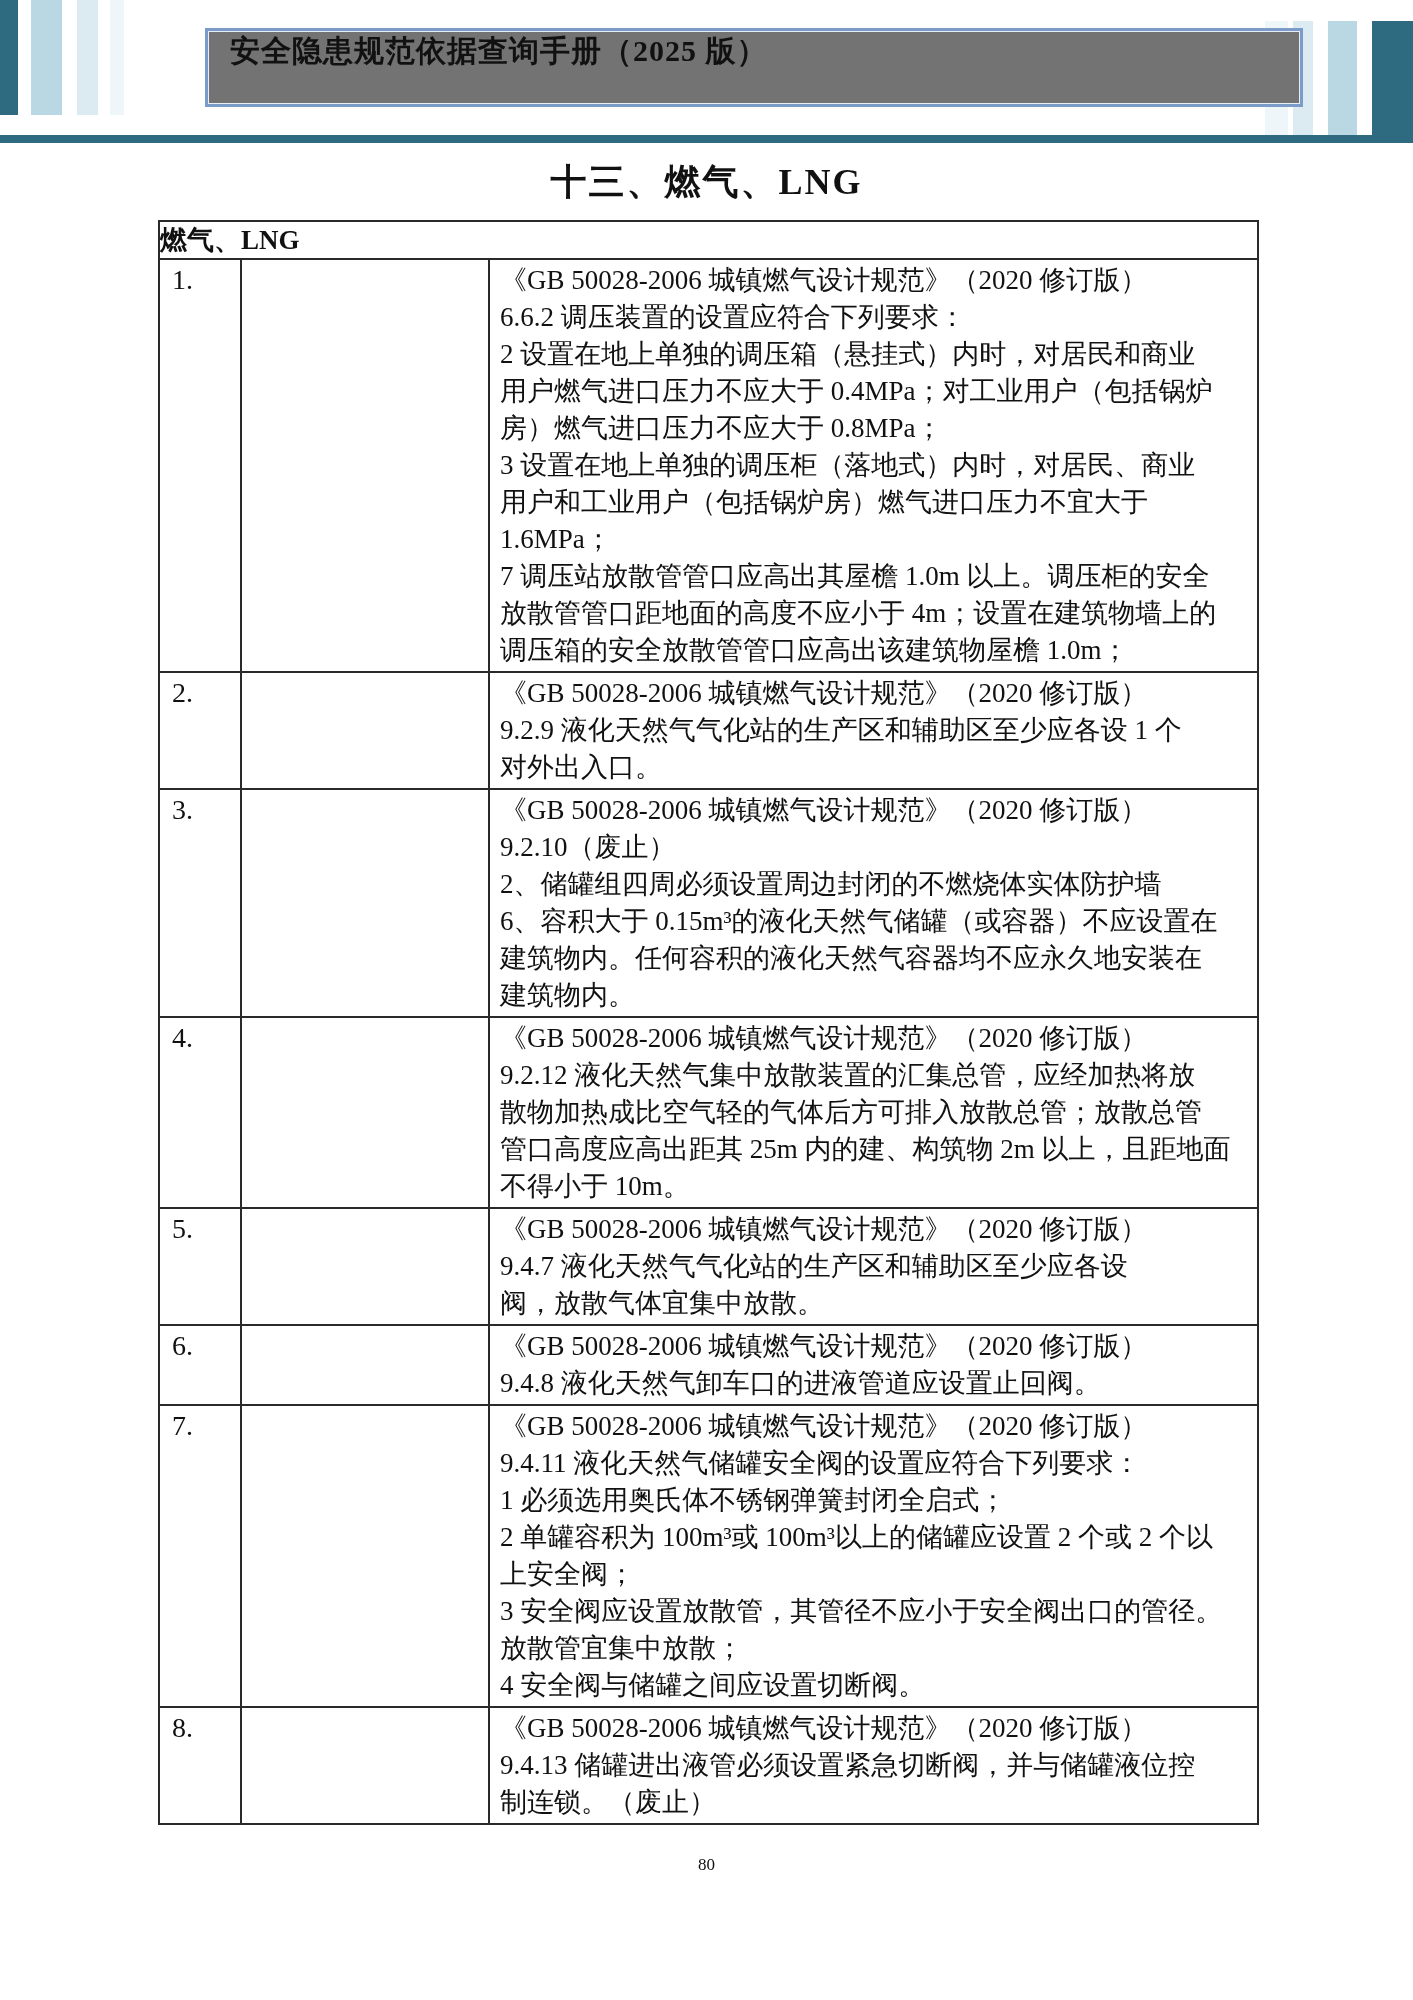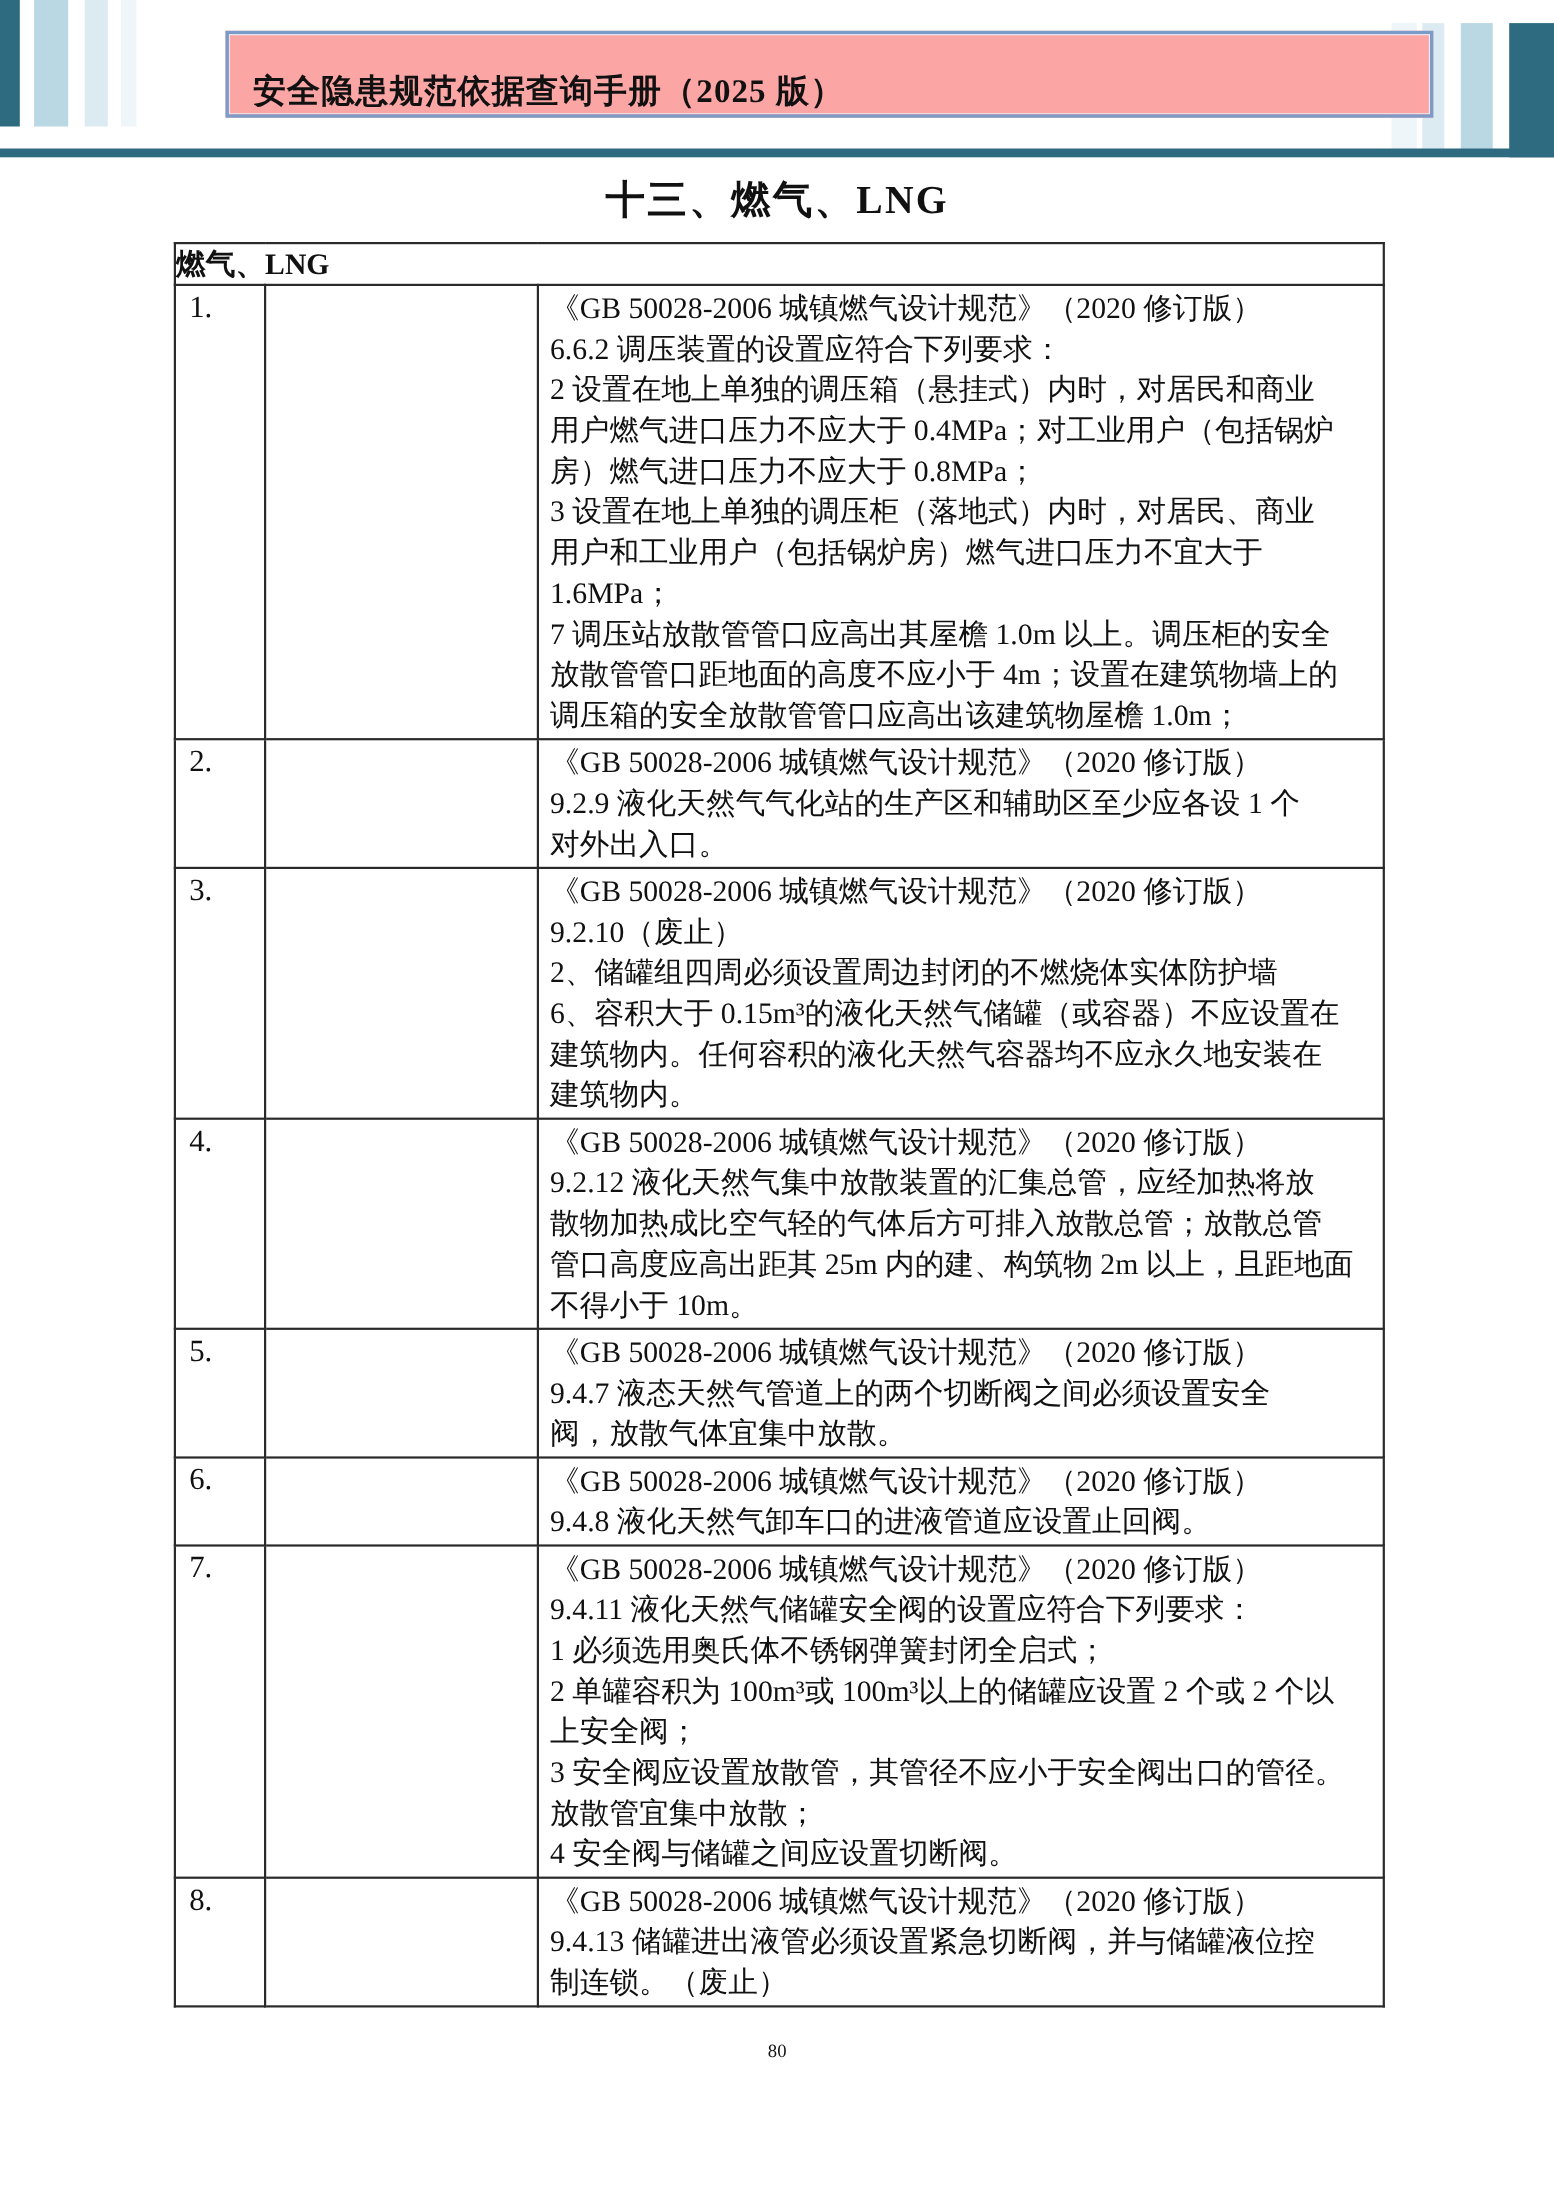--- a/index.html
+++ b/index.html
@@ -18,22 +18,22 @@
   .bar-l3{left:77px;width:21px;height:115px;background:#dcebf2;}
   .bar-l4{left:110px;width:14px;height:115px;background:#eef6fa;}
   .bar-r1{left:1265px;top:21px;width:23px;height:117px;background:#eef6fa;}
   .bar-r2{left:1293px;top:21px;width:20px;height:117px;background:#dcebf2;}
   .bar-r3{left:1328px;top:21px;width:29px;height:117px;background:#b9d8e4;}
   .bar-r4{left:1372px;top:21px;width:41px;height:122px;background:#2f6b80;}
   .teal-rule{position:absolute;left:0;top:135px;width:1413px;height:8px;background:#2f6b80;}
   
   .title-box{
     position:absolute;left:205px;top:28px;width:1092px;height:73px;
-    border:3px solid #7b9cc9;background:#fca5a5;
-    display:flex;align-items:flex-end;
+    border:3px solid #7b9cc9;background:#737373;
+    display:flex;align-items:flex-start;
     box-shadow:inset 0 0 0 1px #e8eef7;
   }
   .title-box .manual-title{
     padding-left:22px;font-size:30px;font-weight:bold;letter-spacing:1px;
   }
   
   .section-title{
     position:absolute;left:0;top:158px;width:1413px;margin:0;
     text-align:center;font-size:36px;font-weight:bold;letter-spacing:2px;font-family:Liberation Serif, serif;
   }
@@ -145,21 +145,21 @@
             <div class="tline">散物加热成比空气轻的气体后方可排入放散总管；放散总管</div>
             <div class="tline">管口高度应高出距其 25m 内的建、构筑物 2m 以上，且距地面</div>
             <div class="tline">不得小于 10m。</div>
           </td>
       </tr>
       <tr>
         <td class="num">5.</td>
         <td class="mid"></td>
         <td class="content">
             <div class="tline">《GB 50028-2006 城镇燃气设计规范》（2020 修订版）</div>
-            <div class="tline">9.4.7 液态天然气管道上的两个切断阀之间必须设置安全</div>
+            <div class="tline">9.4.7 液化天然气气化站的生产区和辅助区至少应各设</div>
             <div class="tline">阀，放散气体宜集中放散。</div>
           </td>
       </tr>
       <tr>
         <td class="num">6.</td>
         <td class="mid"></td>
         <td class="content">
             <div class="tline">《GB 50028-2006 城镇燃气设计规范》（2020 修订版）</div>
             <div class="tline">9.4.8 液化天然气卸车口的进液管道应设置止回阀。</div>
           </td>

